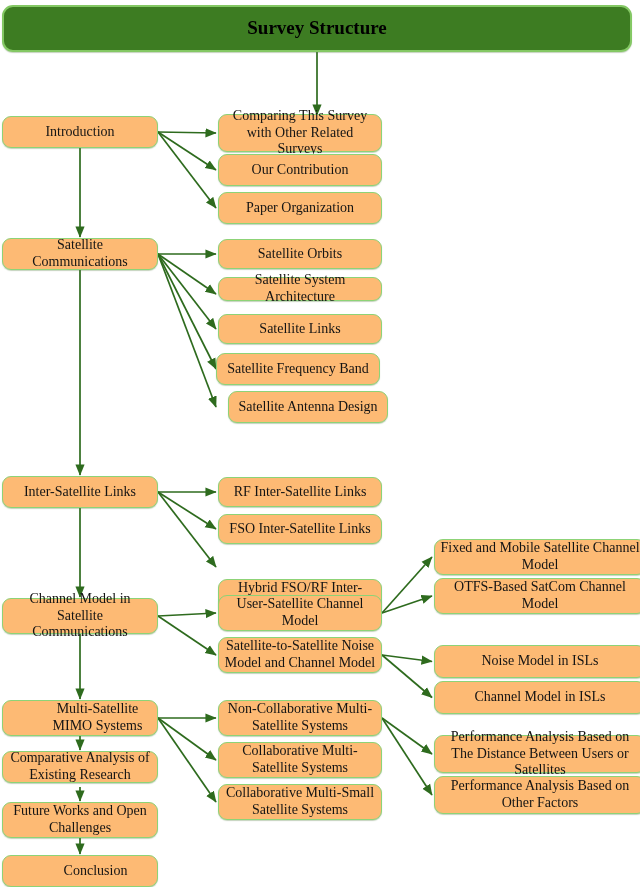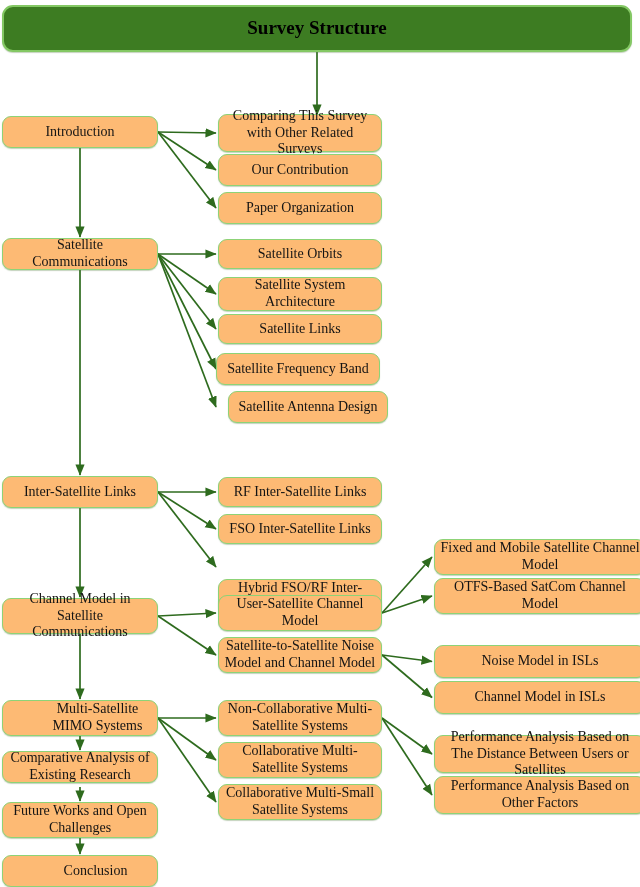--- a/index.html
+++ b/index.html
@@ -109,21 +109,21 @@
       </div>
       <div class="node" style="left: 218px; top: 154px; width: 164px; height: 32px;">
         <span>Our Contribution</span>
       </div>
       <div class="node" style="left: 218px; top: 192px; width: 164px; height: 32px;">
         <span>Paper Organization</span>
       </div>
       <div class="node" style="left: 218px; top: 239px; width: 164px; height: 30px;">
         <span>Satellite Orbits</span>
       </div>
-      <div class="node" style="left: 218px; top: 277px; width: 164px; height: 34px;">
+      <div class="node" style="left: 218px; top: 277px; width: 164px; height: 24px;">
         <span>Satellite System Architecture</span>
       </div>
       <div class="node" style="left: 218px; top: 314px; width: 164px; height: 30px;">
         <span>Satellite Links</span>
       </div>
       <div class="node" style="left: 216px; top: 353px; width: 164px; height: 32px;">
         <span>Satellite Frequency Band</span>
       </div>
       <div class="node" style="left: 228px; top: 391px; width: 160px; height: 32px;">
         <span>Satellite Antenna Design</span>

